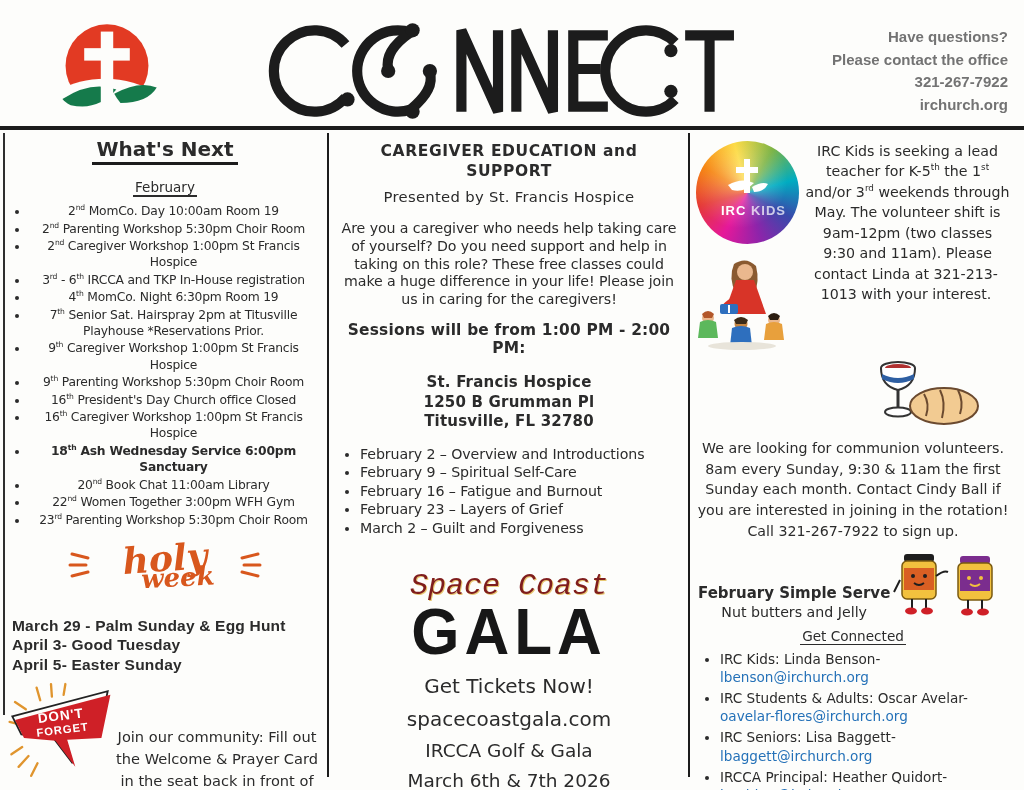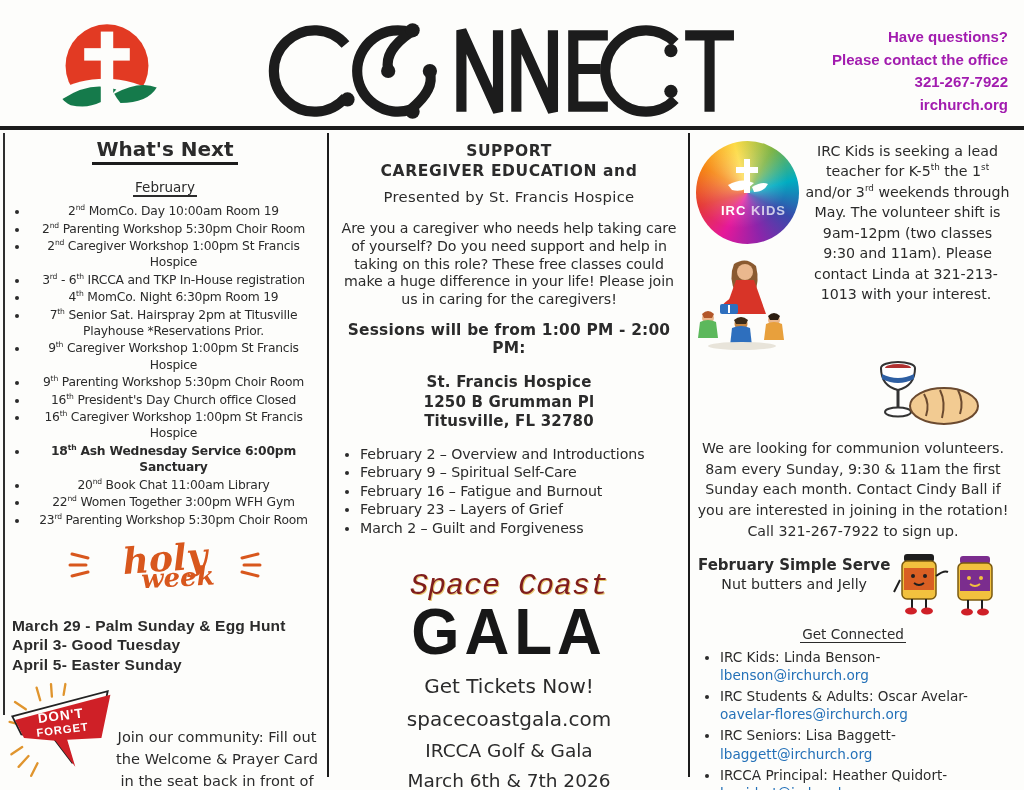--- a/index.html
+++ b/index.html
@@ -5,21 +5,21 @@
   html,body{margin:0;padding:0;background:#dedede;}
   .page{position:relative;width:1024px;height:790px;background:#fdfdfb;overflow:hidden;
         font-family:"DejaVu Sans",sans-serif;color:#2b2b2b;}
 
   
   .church-logo{position:absolute;left:50px;top:20px;width:114px;height:104px;}
   .wordmark{position:absolute;left:258px;top:22px;width:478px;height:98px;}
   .sr{position:absolute;width:1px;height:1px;overflow:hidden;clip:rect(0 0 0 0);}
   .contact{position:absolute;right:16px;top:26px;text-align:right;
            font-family:"Liberation Sans",sans-serif;font-weight:bold;
-           font-size:15px;line-height:1.5;color:#a21caf;}
+           font-size:15px;line-height:1.5;color:#737373;}
   .top-rule{position:absolute;left:0;top:126px;width:1024px;height:4px;background:#1c1c1c;}
   .scan-edge{position:absolute;left:3px;top:133px;width:2px;height:582px;background:#2e2e2e;}
   .divider{position:absolute;top:133px;width:2px;height:644px;background:#1c1c1c;}
   .div1{left:327px;} .div2{left:688px;}
 
   
   .col{position:absolute;top:133px;height:648px;}
   .col-left{left:12px;width:306px;}
   .col-mid{left:338px;width:342px;}
   .col-right{left:696px;width:314px;}
@@ -72,21 +72,21 @@
   .kids-logo-cross{position:absolute;left:28px;top:16px;width:46px;height:42px;z-index:2;}
   .kids-logo-text{position:absolute;left:12px;right:0;top:62px;text-align:center;z-index:2;color:#fff;
                   font-family:"Liberation Sans",sans-serif;font-weight:bold;font-size:13px;letter-spacing:1px;}
   .kids-logo-text .lite{color:rgba(255,255,255,.72);}
   .jesus-art{float:left;clear:left;width:100px;height:94px;margin:6px 6px 0 0;}
   .kids-text{text-align:center;font-size:14.2px;line-height:1.44;padding-top:8px;}
   .chalice-row{text-align:right;padding-right:26px;margin-top:6px;}
   .chalice-art{width:118px;height:76px;display:inline-block;}
   .communion-text{clear:both;text-align:center;font-size:14.2px;line-height:1.46;margin-top:2px;}
   .simple-serve{display:flex;align-items:flex-start;justify-content:space-between;margin-top:14px;padding:0 6px 0 2px;}
-  .ss-title{font-weight:bold;font-size:15px;text-align:center;}
+  .ss-title{font-weight:bold;font-size:15px;text-align:center;margin-top:28px;}
   .ss-sub{font-size:14.2px;text-align:center;margin-top:2px;}
   .jars-art{width:112px;height:66px;flex:none;margin-top:-4px;}
   .get-connected-head{text-align:center;font-size:13.6px;margin-top:8px;}
   .get-connected-head span{border-bottom:1.5px solid #2b2b2b;padding:0 2px;}
   ul.contacts{margin:6px 0 0 0;padding-left:24px;font-size:13.6px;line-height:1.34;}
   ul.contacts li{margin-bottom:3px;}
   ul.contacts .email{display:block;color:#2471b8;text-decoration:none;cursor:pointer;}
 </style>
 </head>
 <body>
@@ -210,22 +210,22 @@
           <text x="62" y="42" font-size="15" letter-spacing="1">DON'T</text>
           <text x="62" y="57" font-size="12.5" letter-spacing="1">FORGET</text>
         </g>
       </svg>
       <div class="community-note">Join our community: Fill out the Welcome &amp; Prayer Card in the seat back in front of you today. Front side: Tell us you're here. Back side: How can we pray for you?</div>
     </div>
   </div>
 
   <div class="col col-mid">
     <div class="cg-title">
+      <div>CAREGIVER EDUCATION and</div>
       <div>SUPPORT</div>
-      <div>CAREGIVER EDUCATION and</div>
     </div>
     <div class="cg-sub">Presented by St. Francis Hospice</div>
     <div class="cg-intro">Are you a caregiver who needs help taking care of yourself? Do you need support and help in taking on this role? These free classes could make a huge difference in your life! Please join us in caring for the caregivers!</div>
     <div class="sessions-head">Sessions will be from 1:00 PM - 2:00 PM:</div>
     <div class="venue">
       <div>St. Francis Hospice</div>
       <div>1250 B Grumman Pl</div>
       <div>Titusville, FL 32780</div>
     </div>
     <ul class="sessions">

